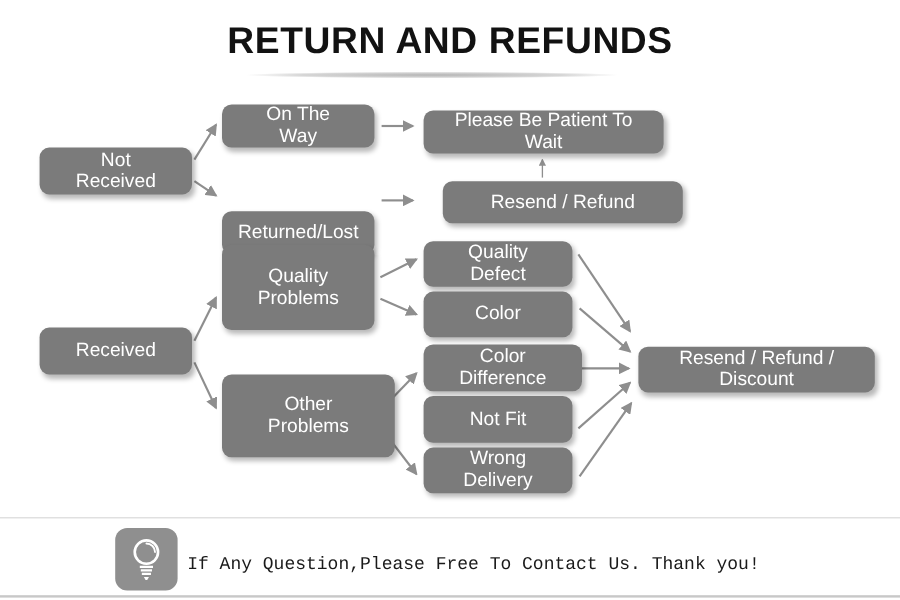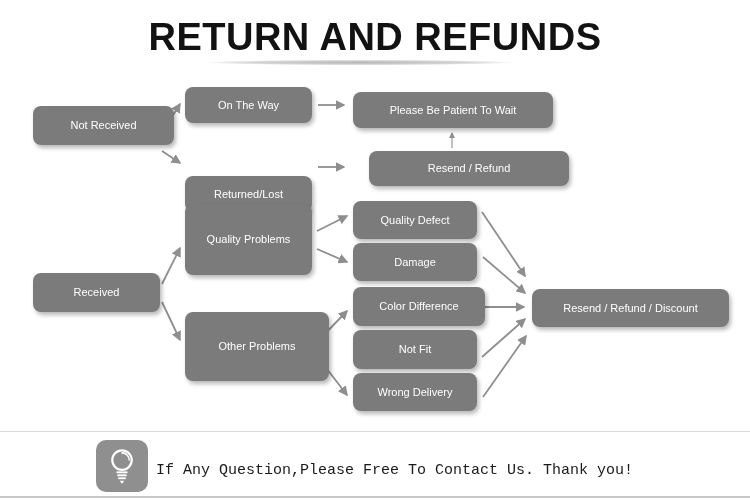--- a/index.html
+++ b/index.html
@@ -2,30 +2,30 @@
 <html style="--box-fill: #7b7b7b; --box-text: #ffffff; --arrow: #8e8e8e; --title-text: #121212; --footer-text: #1a1a1a; --icon-fill: #8f8f8f; --divider: #d9d9d9;"><head>
 <meta charset="utf-8">
 <style>
   html,body{margin:0;padding:0;background:#fff;}
   .screen{
     position:relative;width:750px;height:500px;background:#ffffff;overflow:hidden;
     font-family:"Liberation Sans","DejaVu Sans",sans-serif;
   }
   .page-title{
     position:absolute;top:16px;left:0;width:750px;text-align:center;
-    font-size:38px;font-weight:bold;letter-spacing:.5px;color:var(--title-text,#121212);
+    font-size:31px;font-weight:bold;letter-spacing:.5px;color:var(--title-text,#121212);
   }
   .title-shadow{
     position:absolute;top:59px;left:160px;width:400px;height:7px;border-radius:50%;
     background:radial-gradient(ellipse 50% 50% at 50% 50%,#b5b5b5 0%,#d6d6d6 55%,rgba(255,255,255,0) 78%);
   }
   .flow-node{
     position:absolute;display:flex;align-items:center;justify-content:center;
     background:var(--box-fill,#7b7b7b);color:var(--box-text,#fff);
-    border-radius:8px;font-size:11px;text-align:center;line-height:1.1;
+    border-radius:8px;font-size:16px;text-align:center;line-height:1.1;
     box-shadow:2px 3px 4px rgba(0,0,0,.28);padding:0 20px;box-sizing:border-box;
   }
   .arrow-layer{position:absolute;left:0;top:0;width:750px;height:500px;pointer-events:none;}
   .arrow-layer line{stroke:var(--arrow,#8e8e8e);stroke-width:1.8;}
   .arrow-layer line.thin{stroke-width:1.1;}
   #arrowhead path{fill:var(--arrow,#8e8e8e);}
   .footer-divider-top{position:absolute;top:431px;left:0;width:750px;height:1px;background:var(--divider,#d9d9d9);}
   .footer-divider-bottom{position:absolute;top:496px;left:0;width:750px;height:2px;background:#c8c8c8;}
   .footer-icon{
     position:absolute;left:96px;top:440px;width:52px;height:52px;border-radius:10px;
@@ -62,30 +62,30 @@
       <line x1="317" y1="342" x2="347" y2="311" marker-end="url(#arrowhead)"></line>
       <line x1="317" y1="356" x2="347" y2="395" marker-end="url(#arrowhead)"></line>
       <line x1="482" y1="212" x2="525" y2="276" marker-end="url(#arrowhead)"></line>
       <line x1="483" y1="257" x2="525" y2="293" marker-end="url(#arrowhead)"></line>
       <line x1="481" y1="307" x2="524" y2="307" marker-end="url(#arrowhead)"></line>
       <line x1="482" y1="357" x2="525" y2="319" marker-end="url(#arrowhead)"></line>
       <line x1="483" y1="397" x2="526" y2="336" marker-end="url(#arrowhead)"></line>
     </svg>
 
   <div>
-      <div class="flow-node" style="left: 33px; top: 106px; width: 141px; height: 39px;">Not Received</div>
+      <div class="flow-node" style="left: 33px; top: 123px; width: 127px; height: 39px;">Not Received</div>
       <div class="flow-node" style="left: 185px; top: 87px; width: 127px; height: 36px;">On The Way</div>
       <div class="flow-node" style="left: 185px; top: 148px; width: 127px; height: 36px; margin-top: 28px;">Returned/Lost</div>
       <div class="flow-node" style="left: 353px; top: 92px; width: 200px; height: 36px;">Please Be Patient To Wait</div>
       <div class="flow-node" style="left: 353px; top: 151px; width: 200px; height: 35px; margin-left: 16px;">Resend / Refund</div>
       <div class="flow-node" style="left: 33px; top: 273px; width: 127px; height: 39px;">Received</div>
       <div class="flow-node" style="left: 185px; top: 204px; width: 127px; height: 71px;">Quality Problems</div>
       <div class="flow-node" style="left: 185px; top: 312px; width: 144px; height: 69px;">Other Problems</div>
       <div class="flow-node" style="left: 353px; top: 201px; width: 124px; height: 38px;">Quality Defect</div>
-      <div class="flow-node" style="left: 353px; top: 243px; width: 124px; height: 38px;">Damage</div>
+      <div class="flow-node" style="left: 353px; top: 243px; width: 124px; height: 38px;">Color</div>
       <div class="flow-node" style="left: 353px; top: 287px; width: 132px; height: 39px;">Color Difference</div>
       <div class="flow-node" style="left: 353px; top: 330px; width: 124px; height: 39px;">Not Fit</div>
       <div class="flow-node" style="left: 353px; top: 373px; width: 124px; height: 38px;">Wrong Delivery</div>
       <div class="flow-node" style="left: 532px; top: 289px; width: 197px; height: 38px;">Resend / Refund / Discount</div>
     </div>
 
   <div class="footer-divider-top"></div>
 
   <div class="footer-icon">
     <svg width="44" height="44" viewBox="0 0 52 52" xmlns="http://www.w3.org/2000/svg">

